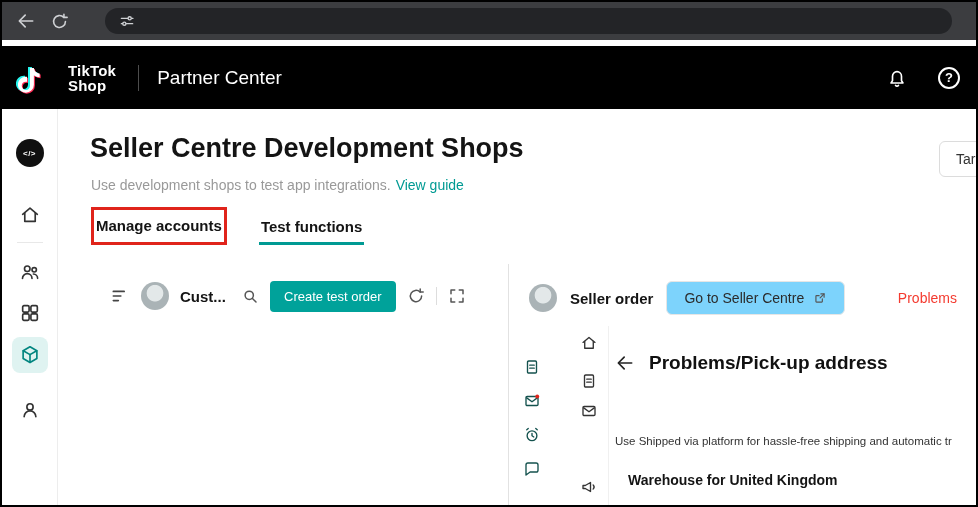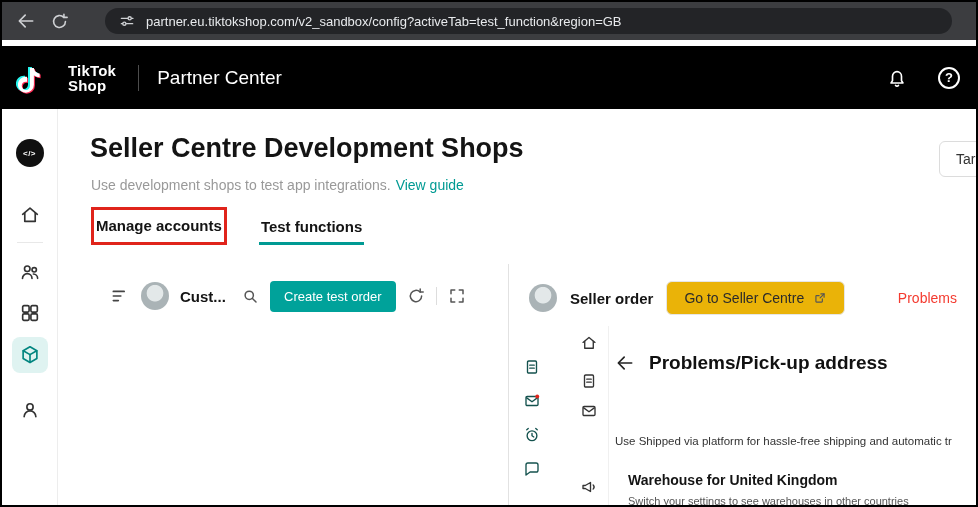--- a/index.html
+++ b/index.html
@@ -68,21 +68,21 @@
   .cust-name { font-size:15px; font-weight:700; color:#141414; width:50px; white-space:nowrap;
                overflow:hidden; }
   .cto-btn { background:#00a29a; color:#fff; font-size:13px; font-weight:500; padding:8px 14px;
              border:none; border-radius:4px; cursor:pointer; white-space:nowrap; }
   .tdiv { width:1px; height:18px; background:#ddd; }
 
   .seller-panel { position:absolute; left:451px; top:0; right:0; bottom:0; overflow:hidden; }
   .seller-toolbar { position:absolute; left:20px; top:16px; right:0; height:36px; display:flex;
                     align-items:center; gap:13px; }
   .seller-name { font-size:15px; font-weight:700; color:#141414; white-space:nowrap; }
-  .goto-btn { display:flex; align-items:center; gap:9px; background:#eab308; border:1px solid #e6e6e6;
+  .goto-btn { display:flex; align-items:center; gap:9px; background:#7dd3fc; border:1px solid #e6e6e6;
               border-radius:6px; padding:8px 17px; font-size:14px; color:#2b2b2b; cursor:pointer;
               white-space:nowrap; }
   .problems { margin-left:auto; padding-right:19px; color:#f43a2f; font-size:14px; font-weight:500; }
 
   .mini { position:absolute; left:0; right:0; top:62px; bottom:0; }
   .col1 { position:absolute; left:14px; top:32px; display:flex; flex-direction:column; gap:16px;
           color:#14524e; }
   .col2 { position:absolute; left:60px; top:0; bottom:0; width:40px; border-right:1px solid #f0f0f0; }
   .c2 { position:absolute; left:50%; transform:translateX(-50%); color:#333; }
   .c2-home { top:8px; } .c2-doc { top:46px; } .c2-mail { top:76px; } .c2-mega { top:152px; }
@@ -117,21 +117,20 @@
         </svg>
     </span>
     <div class="urlbar">
       <span class="b-icon">
         <svg width="16" height="16" viewBox="0 0 24 24" fill="none" stroke="#cfd1d4" stroke-width="2" stroke-linecap="round">
             <path d="M3.5 8h9.5M19 8h2M3.5 16h2M11 16h9.5"></path>
             <circle cx="16" cy="8" r="2.4"></circle>
             <circle cx="8" cy="16" r="2.4"></circle>
           </svg>
       </span>
-      <span class="url-text">partner.eu.tiktokshop.com/v2_sandbox/config?activeTab=test_function&amp;region=GB</span>
     </div>
   </div>
   <div class="chrome-gap"></div>
 
   <div class="appbar">
     <div class="logo">
       <span class="logo-note ic">
         <svg width="30" height="30" viewBox="0 0 24 24">
             <path d="M9.6 18.2a3.3 3.3 0 1 1-3.3-3.3c.3 0 .6 0 .9.1V11a6 6 0 0 0-.9-.1 6.4 6.4 0 1 0 6.4 6.4V9.8a7.4 7.4 0 0 0 4.6 1.6V8.3a4.5 4.5 0 0 1-4.6-4.4H9.6z" fill="#fff"></path>
           </svg>
@@ -320,18 +319,17 @@
             <span class="ic">
               <svg width="20" height="20" viewBox="0 0 24 24" fill="none" stroke="#222" stroke-width="2" stroke-linecap="round" stroke-linejoin="round">
                   <path d="M20 12H5"></path>
                   <path d="M11 5l-7 7 7 7"></path>
                 </svg>
             </span>
             <span class="mini-title">Problems/Pick-up address</span>
           </div>
           <div class="mini-desc">Use Shipped via platform for hassle-free shipping and automatic tr</div>
           <div class="wh-title">Warehouse for United Kingdom</div>
-          <div class="wh-sub">Switch your settings to see warehouses in other countries</div>
         </div>
       </div>
     </div>
   </div>
 </div>
 
 </body></html>

